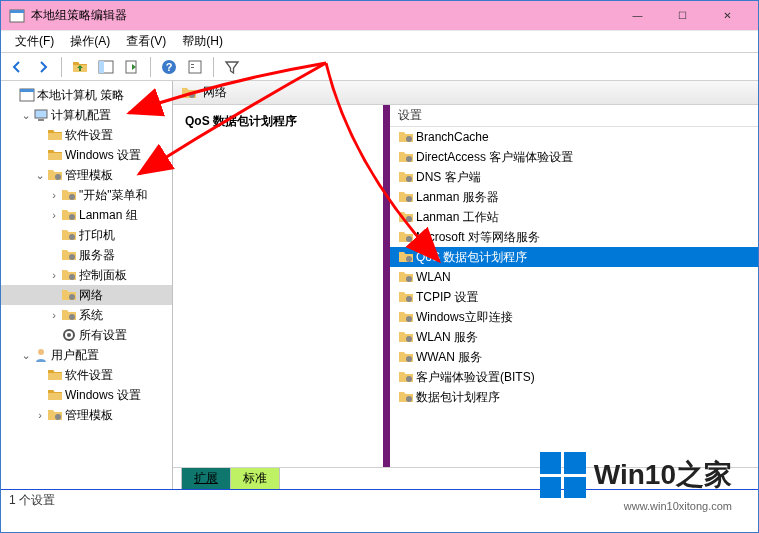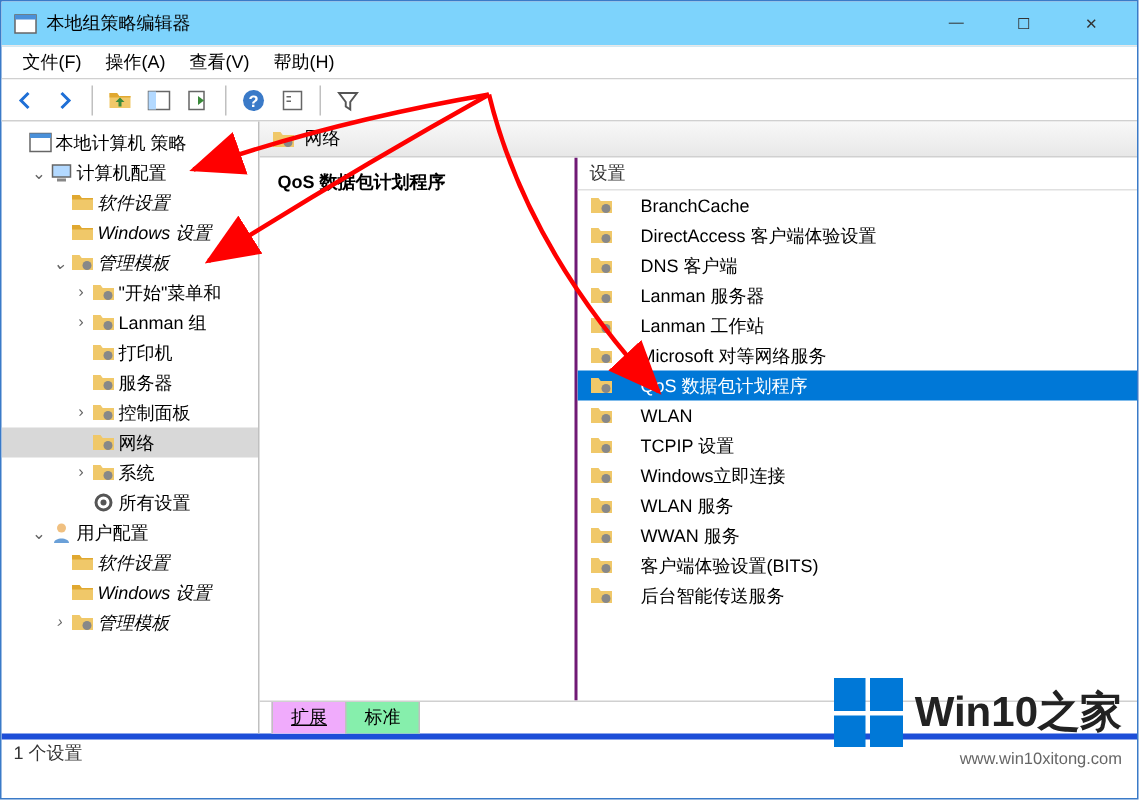--- a/index.html
+++ b/index.html
@@ -1,19 +1,19 @@
 <!DOCTYPE html>
 <html><head>
 <meta charset="utf-8">
 <style>
 * { box-sizing: border-box; margin: 0; padding: 0; font-family: "Microsoft YaHei", "Segoe UI", sans-serif; }
 body { width: 759px; height: 533px; background: #fff; position: relative; overflow: hidden; border: 1px solid #3a7ac8; }
 
 
-.titlebar { height: 30px; background: #7dd3fc; display: flex; align-items: center; padding: 0 8px; border-bottom: 1px solid #e8e8e8; }
+.titlebar { height: 30px; background: #f9a8d4; display: flex; align-items: center; padding: 0 8px; border-bottom: 1px solid #e8e8e8; }
 .titlebar .icon { width: 16px; height: 16px; margin-right: 6px; }
 .titlebar .title { font-size: 12px; color: #000; flex: 1; }
 .titlebar .winbtns { display: flex; }
 .titlebar .winbtn { width: 45px; height: 28px; display: flex; align-items: center; justify-content: center; font-size: 10px; color: #333; cursor: pointer; }
 
 
 .menubar { height: 22px; display: flex; align-items: flex-start; padding: 0 6px; font-size: 12px; border-bottom: 1px solid #d0d0d0; }
 .menubar .menuitem { padding: 2px 8px; cursor: pointer; }
 
 
@@ -28,53 +28,53 @@
 .tree { width: 172px; border-right: 1px solid #c0c0c0; overflow: auto; padding: 4px 0; font-size: 12px; position: relative; }
 .tree::-webkit-scrollbar { width: 16px; }
 .tree::-webkit-scrollbar-track { background: #f0f0f0; }
 .tree::-webkit-scrollbar-thumb { background: #c0c0c0; }
 .tnode { display: flex; align-items: center; height: 20px; padding-left: 4px; white-space: nowrap; cursor: pointer; }
 .tnode.sel { background: #d8d8d8; }
 .twist { width: 14px; text-align: center; color: #666; font-size: 11px; }
 .ticon { width: 16px; height: 16px; margin-right: 2px; flex-shrink: 0; }
 .d1 { padding-left: 4px; }
 .d2 { padding-left: 18px; }
-.d3 { padding-left: 32px; font-style: italic; }
+.d3 { padding-left: 32px; }
 .d4 { padding-left: 46px; }
 
 
 .right { flex: 1; display: flex; flex-direction: column; overflow: hidden; }
 .breadcrumb { height: 24px; background: linear-gradient(#f8f8f8,#e8e8e8); border-bottom: 1px solid #d0d0d0; display: flex; align-items: center; padding: 0 8px; font-size: 12px; gap: 6px; }
 .content { flex: 1; display: flex; overflow: hidden; }
 .leftcol { width: 210px; padding: 8px 12px; font-size: 12px; overflow: auto; }
 .leftcol .heading { font-weight: bold; margin-bottom: 8px; }
-.rightcol { flex: 1; border-left: 2px solid #701a75; overflow: auto; font-size: 12px; position: relative; }
+.rightcol { flex: 1; border-left: 7px solid #701a75; overflow: auto; font-size: 12px; position: relative; }
 .rightcol::-webkit-scrollbar { width: 16px; }
 .rightcol::-webkit-scrollbar-track { background: #f0f0f0; }
 .rightcol::-webkit-scrollbar-thumb { background: #c0c0c0; }
 .colhead { height: 22px; border-bottom: 1px solid #e0e0e0; padding: 0 8px; display: flex; align-items: center; color: #333; font-size: 12px; }
-.listitem { height: 20px; display: flex; align-items: center; padding: 0 8px; gap: 16px; cursor: pointer; }
+.listitem { height: 20px; display: flex; align-items: center; padding: 0 8px; gap: 0; cursor: pointer; }
 .listitem.sel { background: #0078d7; color: #fff; }
 
 
 .tabs { height: 22px; border-top: 1px solid #d0d0d0; display: flex; align-items: flex-start; font-size: 12px; padding-left: 8px; }
-.tab { padding: 2px 12px; border: 1px solid #c0c0c0; border-top: none; background: #86efac; cursor: pointer; margin-right: -1px; position: relative; }
-.tab.active { background: #f0abfc; border-bottom-color: #fff; text-decoration: underline; }
-
-
-.statusbar { height: 22px; border-top: 4px solid #1d4ed8; font-size: 12px; display: flex; align-items: center; padding: 0 8px; color: #333; }
+.tab { padding: 2px 12px; border: 1px solid #c0c0c0; border-top: none; background: #bef264; cursor: pointer; margin-right: -1px; position: relative; }
+.tab.active { background: #0f766e; border-bottom-color: #fff; text-decoration: underline; }
+
+
+.statusbar { height: 22px; border-top: 1px solid #1d4ed8; font-size: 12px; display: flex; align-items: center; padding: 0 8px; color: #333; }
 
 
 svg { display: block; }
 
 
 .arrows { position: absolute; top: 0; left: 0; width: 759px; height: 533px; pointer-events: none; }
 
 
-.watermark { position: absolute; right: 10px; bottom: 20px; text-align: right; pointer-events: none; }
+.watermark { position: absolute; right: 26px; bottom: 20px; text-align: right; pointer-events: none; }
 .watermark .logo { display: flex; align-items: center; gap: 8px; justify-content: flex-end; }
 .watermark .wintiles { width: 46px; height: 46px; display: grid; grid-template-columns: 1fr 1fr; grid-template-rows: 1fr 1fr; gap: 3px; }
 .watermark .wintiles div { background: #0078d7; }
 .watermark .txt { font-size: 28px; font-weight: bold; color: #222; }
 .watermark .url { font-size: 11px; color: #666; margin-top: 2px; }
 </style>
 </head>
 <body>
 
 <svg width="0" height="0" style="position:absolute">
@@ -388,21 +388,21 @@
         <div class="listitem">
             <svg class="ticon" viewBox="0 0 16 16">
               <use href="#gear-folder"></use>
             </svg>
             <span>客户端体验设置(BITS)</span>
           </div>
         <div class="listitem">
             <svg class="ticon" viewBox="0 0 16 16">
               <use href="#gear-folder"></use>
             </svg>
-            <span>后台智能传送服务</span>
+            <span>数据包计划程序</span>
           </div>
       </div>
     </div>
     <div class="tabs">
       <div class="tab active">扩展</div>
       <div class="tab">标准</div>
     </div>
   </div>
 </div>
 

